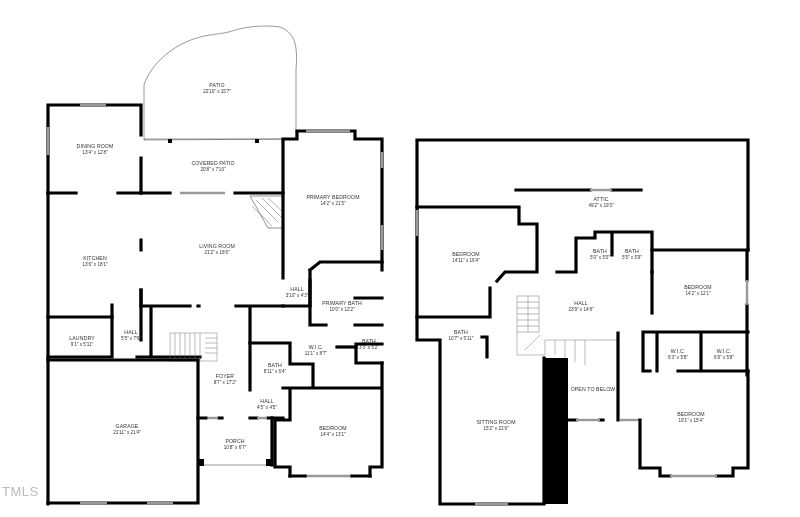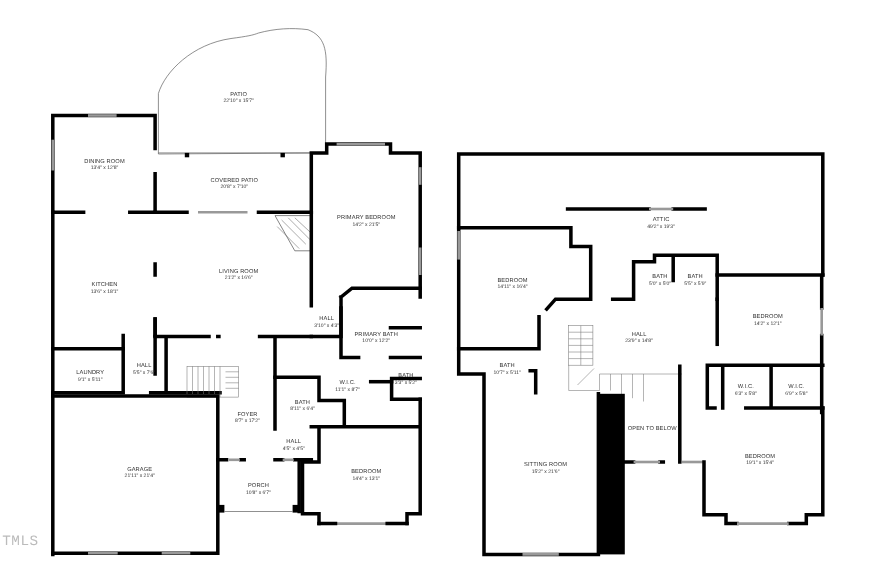--- a/index.html
+++ b/index.html
@@ -4,21 +4,21 @@
 <style>
   html, body { margin: 0; padding: 0; background: #ffffff; }
   body { width: 800px; height: 517px; position: relative; overflow: hidden; font-family: "Liberation Sans", sans-serif; }
   #plan { position: absolute; left: 0; top: 0; width: 800px; height: 517px; }
   .room-label { font-family: "Liberation Sans", sans-serif; font-size: 5.2px; fill: #333333; text-anchor: middle; letter-spacing: 0.1px; }
   .room-dim { font-family: "Liberation Sans", sans-serif; font-size: 4.6px; fill: #333333; text-anchor: middle; }
   .wall { stroke: #000000; stroke-width: 3.2; fill: none; stroke-linecap: square; }
   .thin { stroke: #555555; stroke-width: 0.6; fill: none; }
   .window { stroke: #999999; stroke-width: 2.4; fill: none; }
   .stair { stroke: #777777; stroke-width: 0.5; fill: none; }
-  .watermark { position: absolute; left: 2px; top: 484px; font-family: Liberation Mono, monospace; font-size: 13px; color: #bbbbbb; letter-spacing: 0.5px; }
+  .watermark { position: absolute; left: 2px; top: 484px; font-family: Liberation Sans, sans-serif; font-size: 13px; color: #bbbbbb; letter-spacing: 0.5px; }
 </style>
 </head>
 <body>
 
 <svg id="plan" viewBox="0 0 800 517" xmlns="http://www.w3.org/2000/svg">
 
   <g>
 
     <path class="thin" d="M144,140 L144,85 C150,65 175,40 210,35 C225,33 230,32 235,30 C250,26 265,25 280,27 C295,33 298,45 296,70 L296,139 Z"></path>
 

